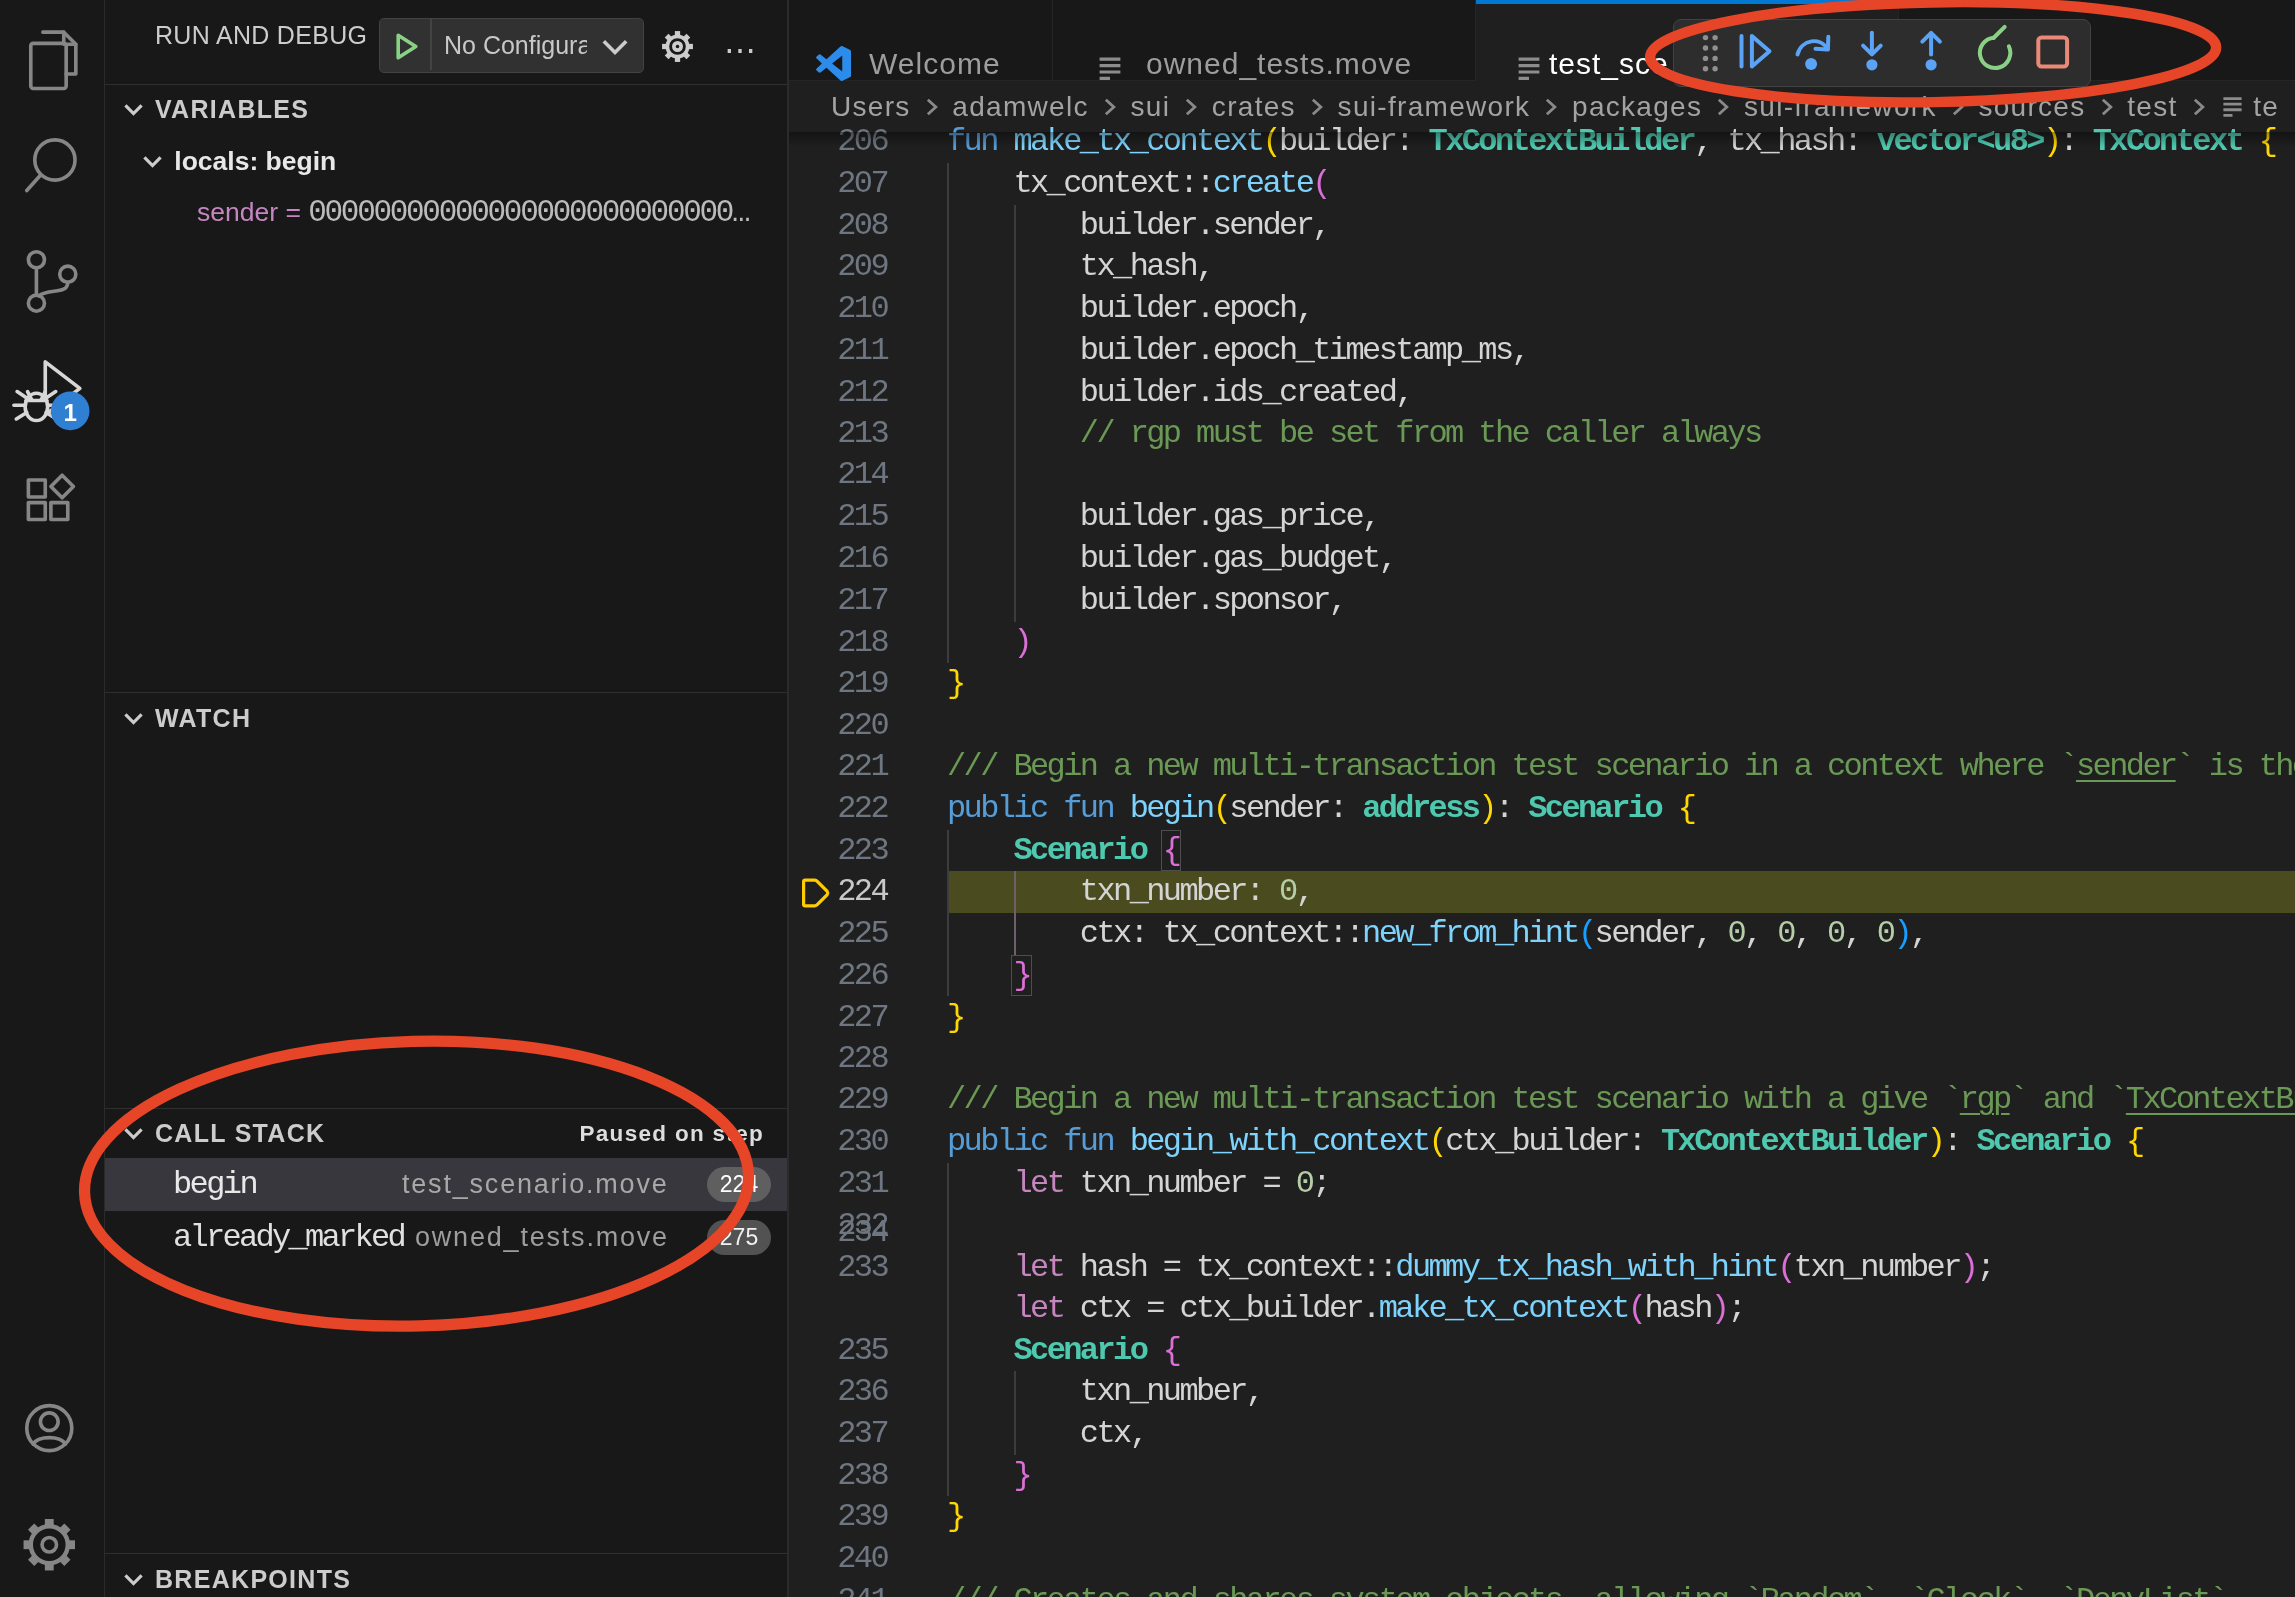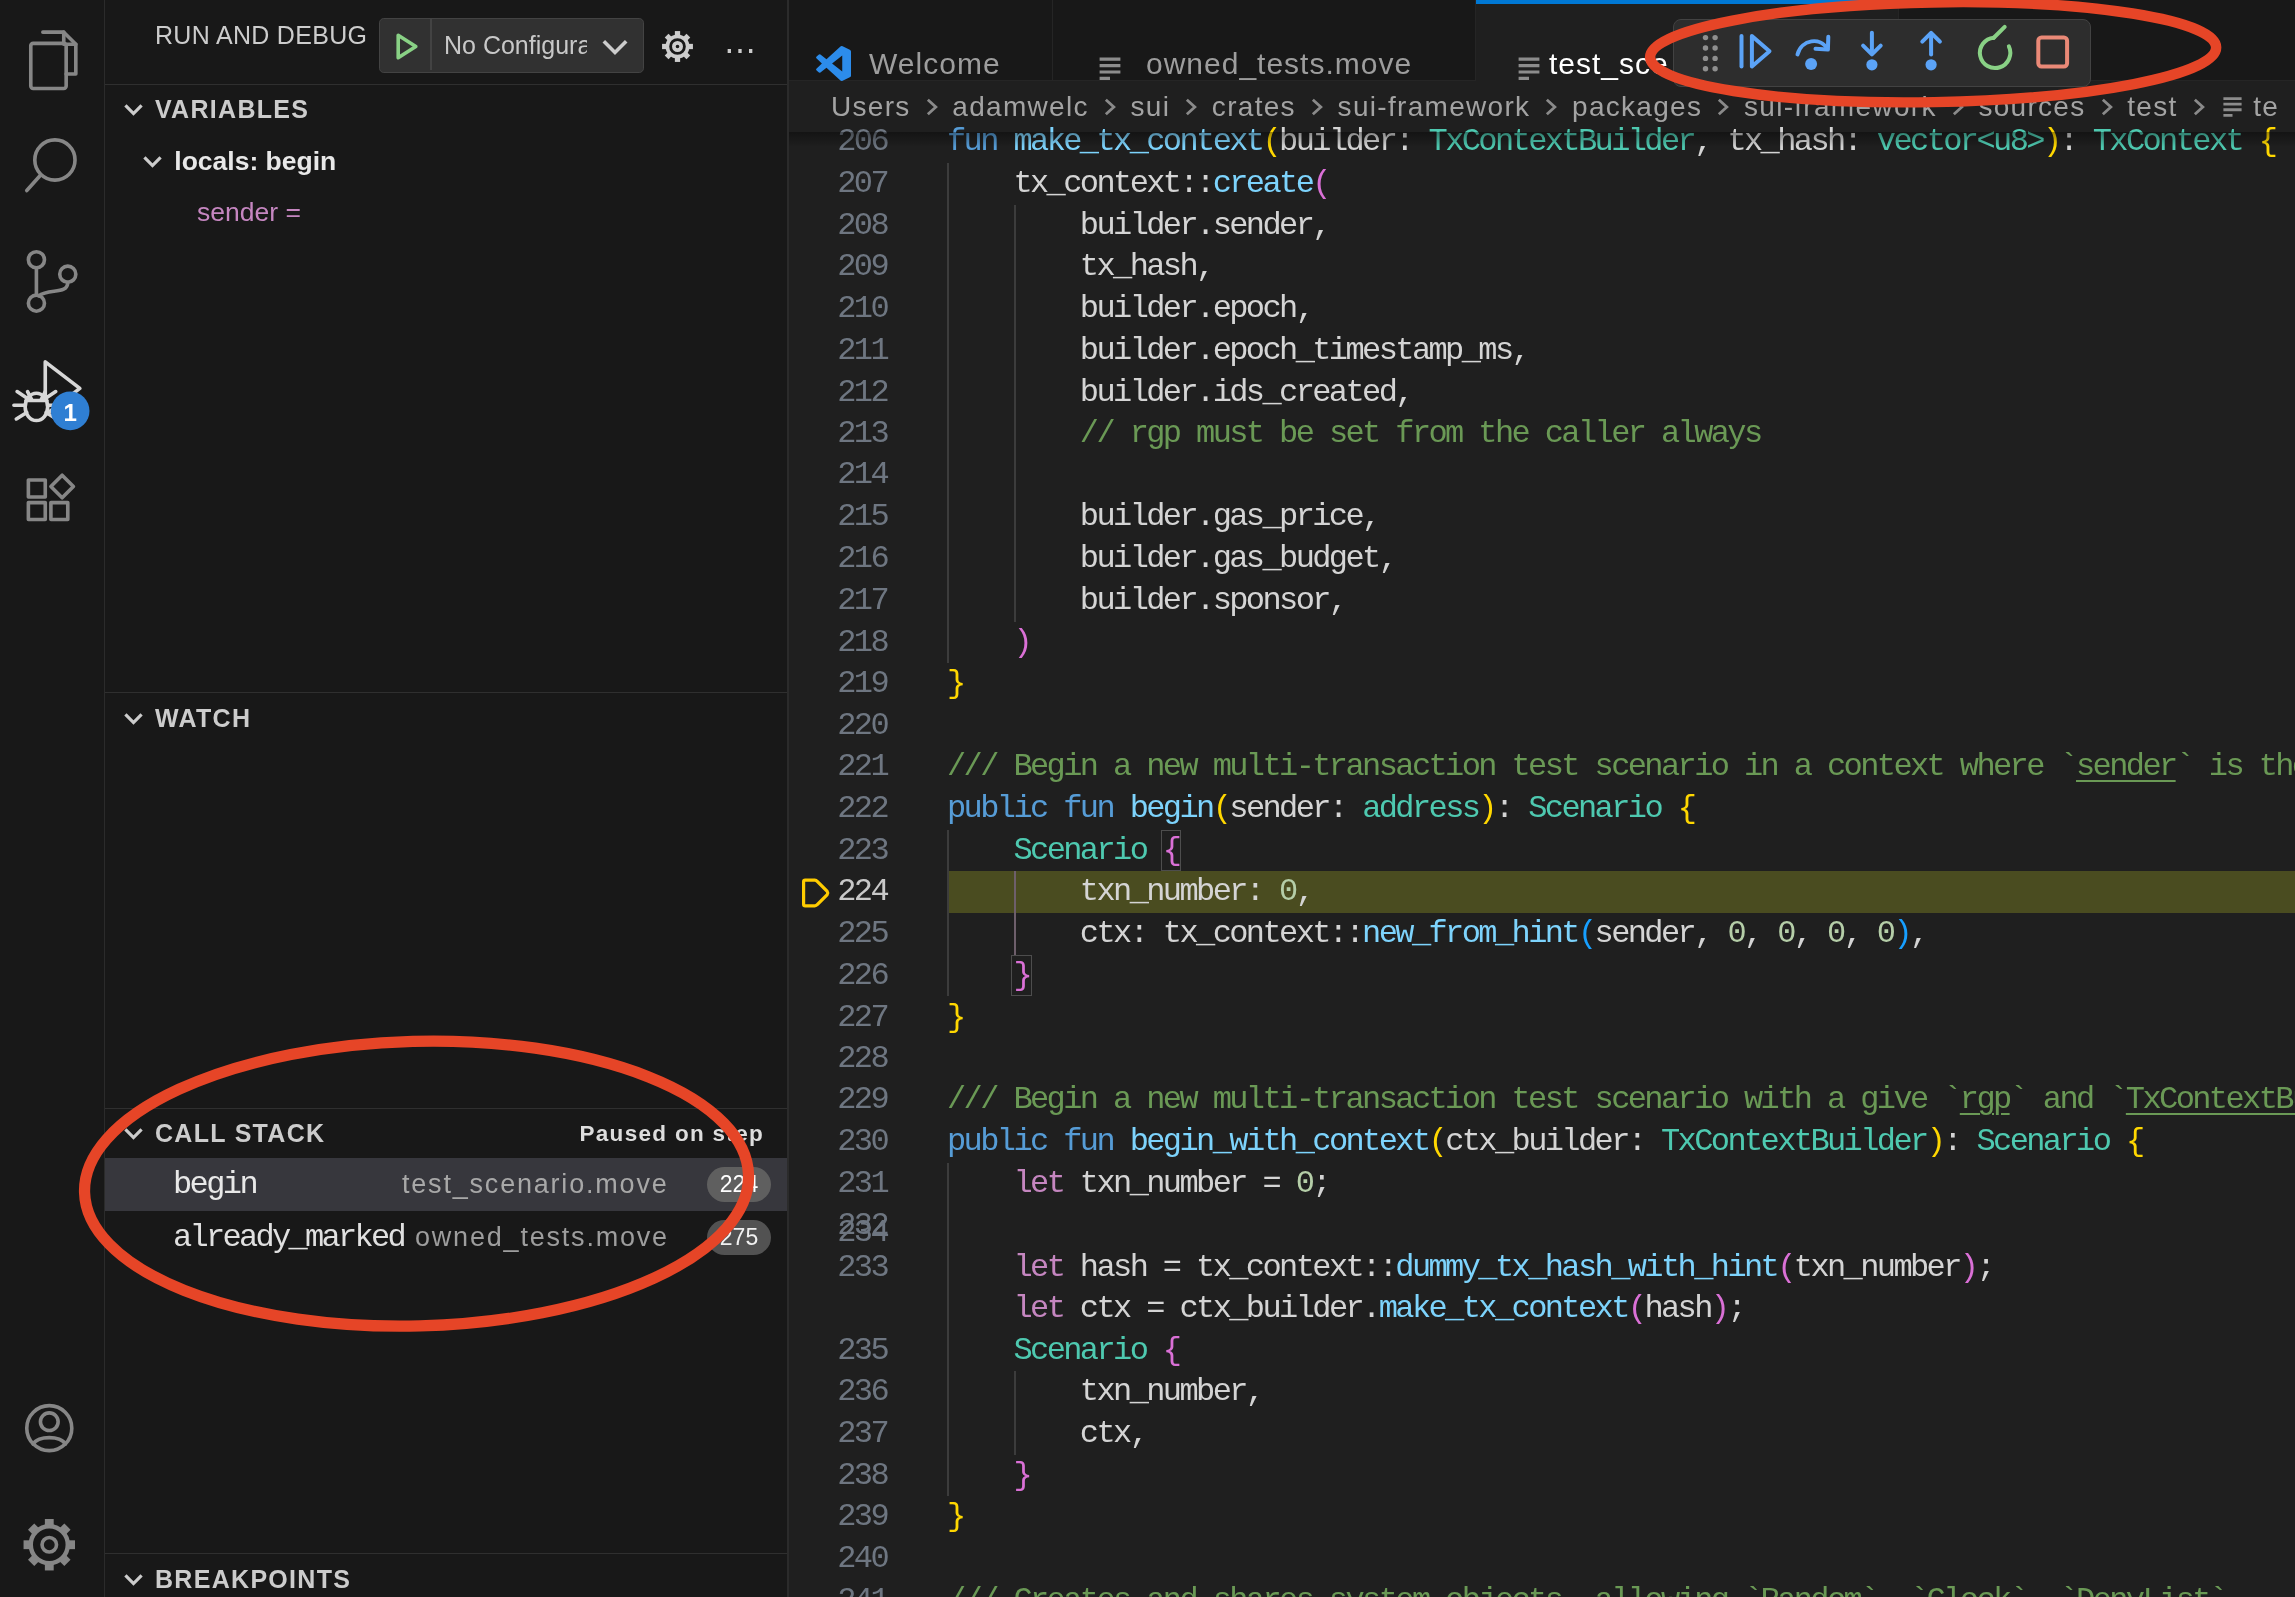--- a/index.html
+++ b/index.html
@@ -32,21 +32,21 @@
   background:linear-gradient(rgba(0,0,0,0.38), rgba(0,0,0,0)); z-index:5; }
 .lnum { position:absolute; left:0; width:99px; height:42px; text-align:right;
   font-family:"Liberation Mono", monospace; font-size:32px; letter-spacing:-2.6px; line-height:42px; color:#6e7681; }
 .lnum.cur { color:#c8c8c8; }
 .cl { position:absolute; left:159px; height:42px; white-space:pre;
   font-family:"Liberation Mono", monospace; font-size:32px; line-height:42px;
   letter-spacing:-2.6px; color:#d4d4d4; z-index:2; }
 .ig { position:absolute; width:1.6px; z-index:1; }
 #curline { position:absolute; left:159px; right:0; top:871px; height:42px;
   background:#4a4c20; z-index:0; }
-.k { color:#569cd6; } .f { color:#7dd3fc; } .t { color:#4ec9b0; }
+.k { color:#569cd6; } .f { color:#7dd3fc; } .t { color:#4ec9b0;font-weight:bold; }
 .c { color:#6a9955; } .n { color:#b5cea8; } .m { color:#c586c0; }
 .g1 { color:#ffd700; } .g2 { color:#da70d6; } .g3 { color:#179fff; }
 .u { text-decoration:underline; text-underline-offset:4.8px; text-decoration-thickness:1.6px; }
 .bx { outline:1.6px solid #4d4d4d; outline-offset:1.6px; }
 
 
 #dtoolbar { position:absolute; left:885px; top:19.3px; width:418px; height:68px;
   background:#2d2d2d; border:1.6px solid #424242; border-radius:8px; z-index:6; }
 
 
@@ -144,20 +144,21 @@
   </div>
   <div class="abs" style="top:136px;left:0;width:100%;height:51px;display:flex;align-items:center;font-size:26.5px;font-weight:700;color:#e8e8e8;">
     <svg style="margin:0 11.3px 0 37px" width="21" height="13" viewBox="0 0 26 16">
           <path d="M3 3 L13 13 L23 3" fill="none" stroke="#cccccc" stroke-width="4"></path>
         </svg>
     locals: begin
   </div>
   <div class="abs" style="top:187px;left:0;width:100%;height:51px;display:flex;align-items:center;overflow:hidden;white-space:nowrap;">
     <span style="margin-left:92px;font-size:26.5px;color:#c586c0;">sender</span>
     <span style="font-size:26.5px;color:#c586c0;">&nbsp;=&nbsp;</span>
+    <span style="font-family:'Liberation Mono',monospace;font-size:31px;letter-spacing:-2.3px;color:#bbbbbb;">00000000000000000000000000…</span>
   </div>
 
   <div class="secdiv" style="top:692px"></div>
   <div class="sechead" style="top:693px">
     <svg class="chev" width="21" height="13" viewBox="0 0 26 16">
           <path d="M3 3 L13 13 L23 3" fill="none" stroke="#cccccc" stroke-width="4"></path>
         </svg>
     WATCH
   </div>
 

